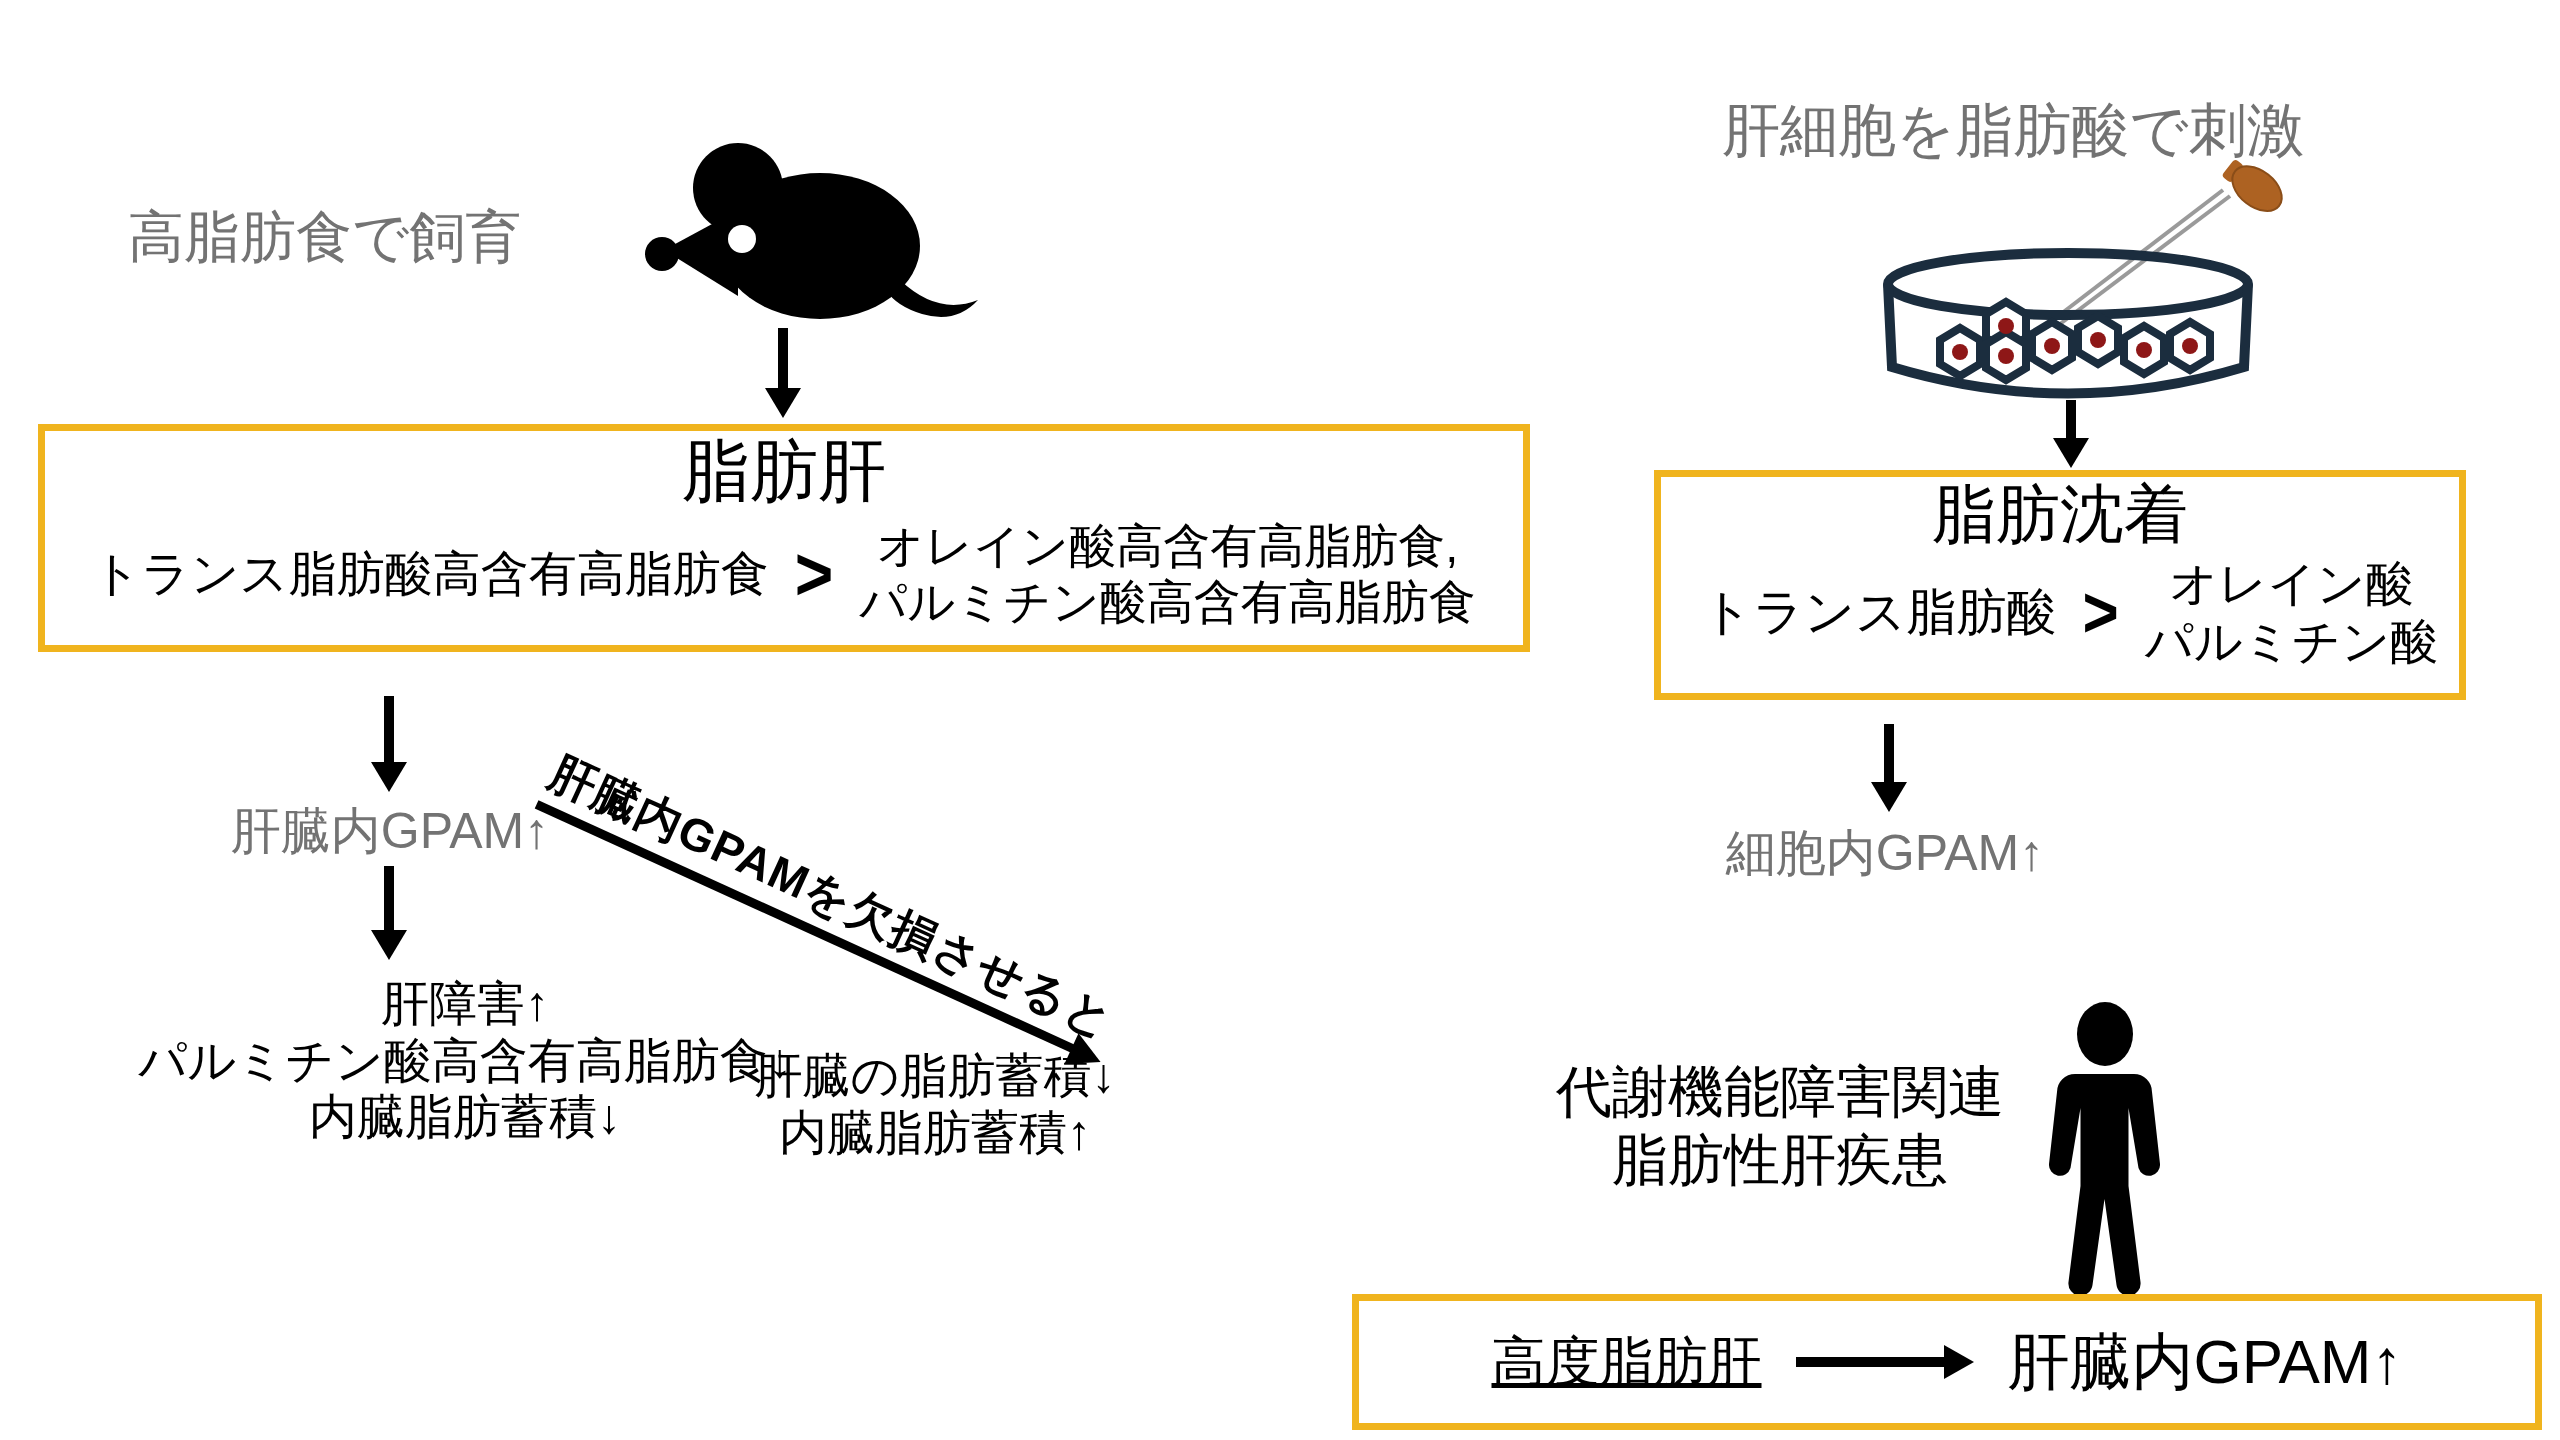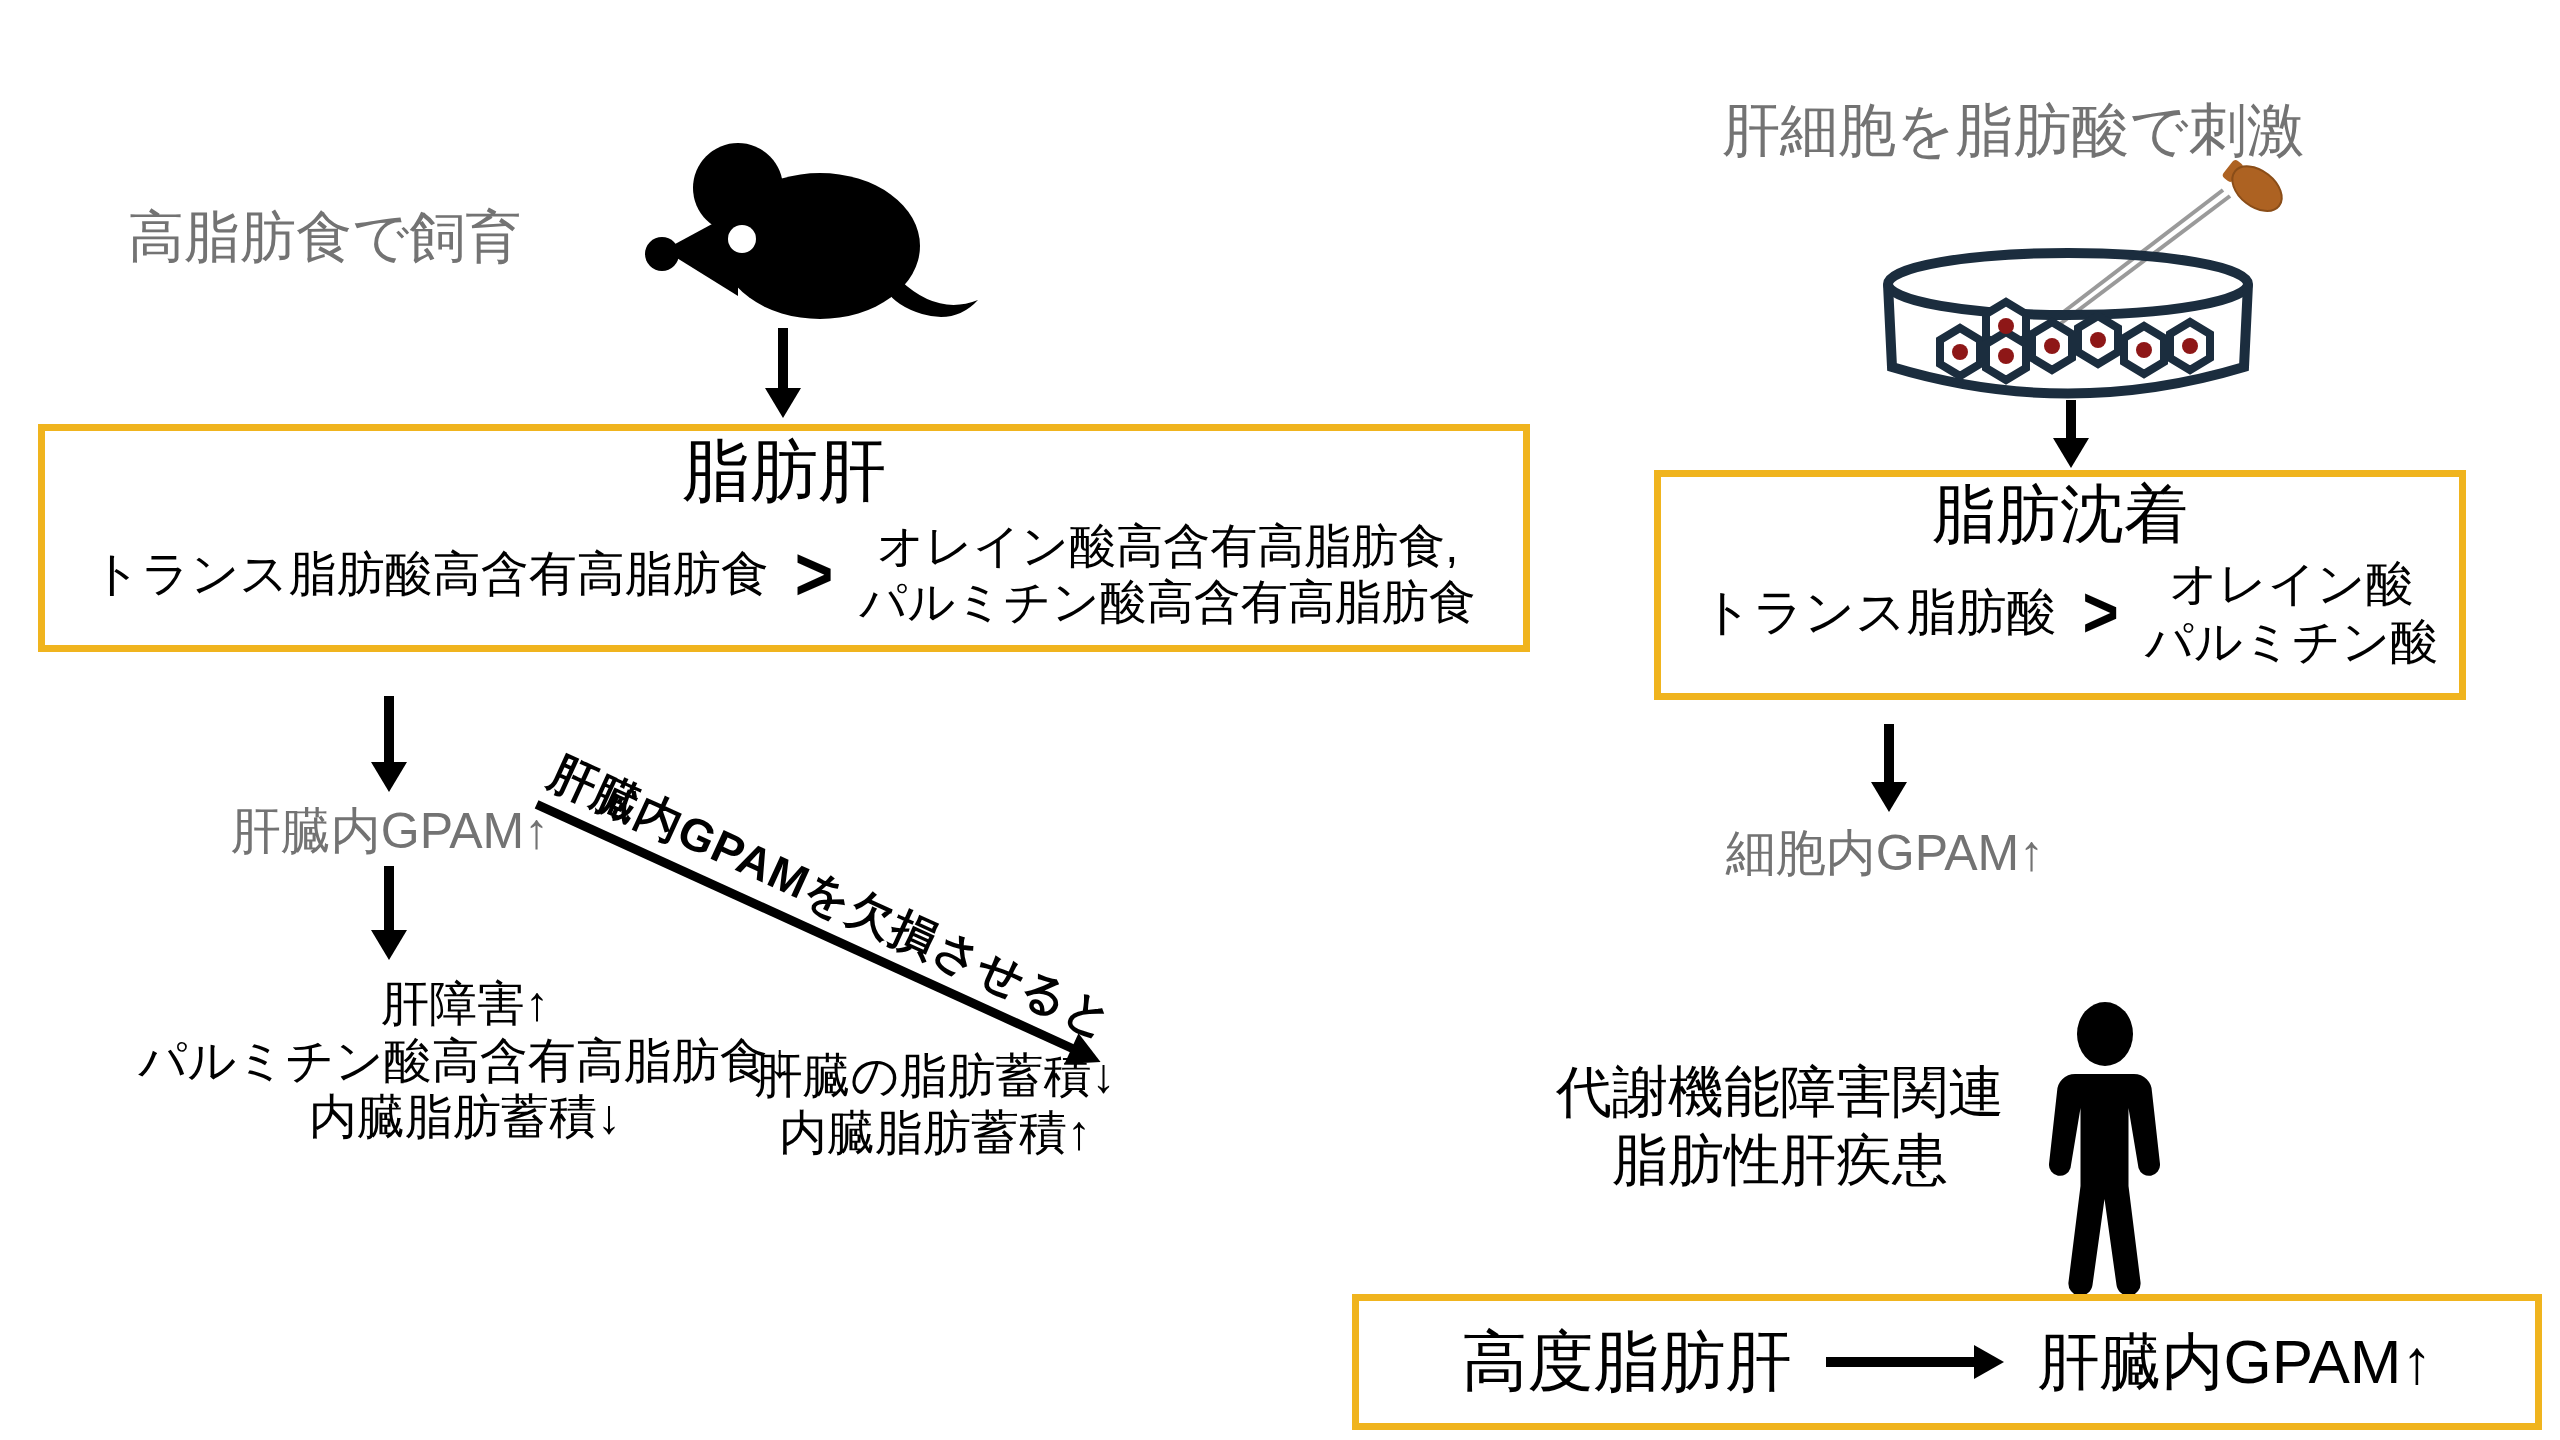--- a/index.html
+++ b/index.html
@@ -49,21 +49,21 @@
     border-top:17px solid transparent;border-bottom:17px solid transparent;
     border-left:32px solid #000;
   }
 
   .lbl-large{font-size:56px;}
   .lbl-med{font-size:50px;}
   .multi{line-height:1.18;font-size:48px;white-space:nowrap;}
   .multi div{white-space:nowrap;}
 
   .bigbox-row{display:flex;align-items:center;justify-content:center;gap:34px;height:100%;}
-  .bigbox-row .t1{font-size:66px;white-space:nowrap;}
+  .bigbox-row .t1{font-size:54px;white-space:nowrap;text-decoration:underline;}
   .bigbox-row .t2{font-size:62px;white-space:nowrap;}
 </style>
 </head>
 <body>
 
 <div id="stage">
 
   <div class="abs txt lbl-large" style="left:128px;top:200px;">高脂肪食で飼育</div>
 
   <svg class="abs" style="left:638px;top:138px;" width="340" height="190" viewBox="0 0 340 190">

